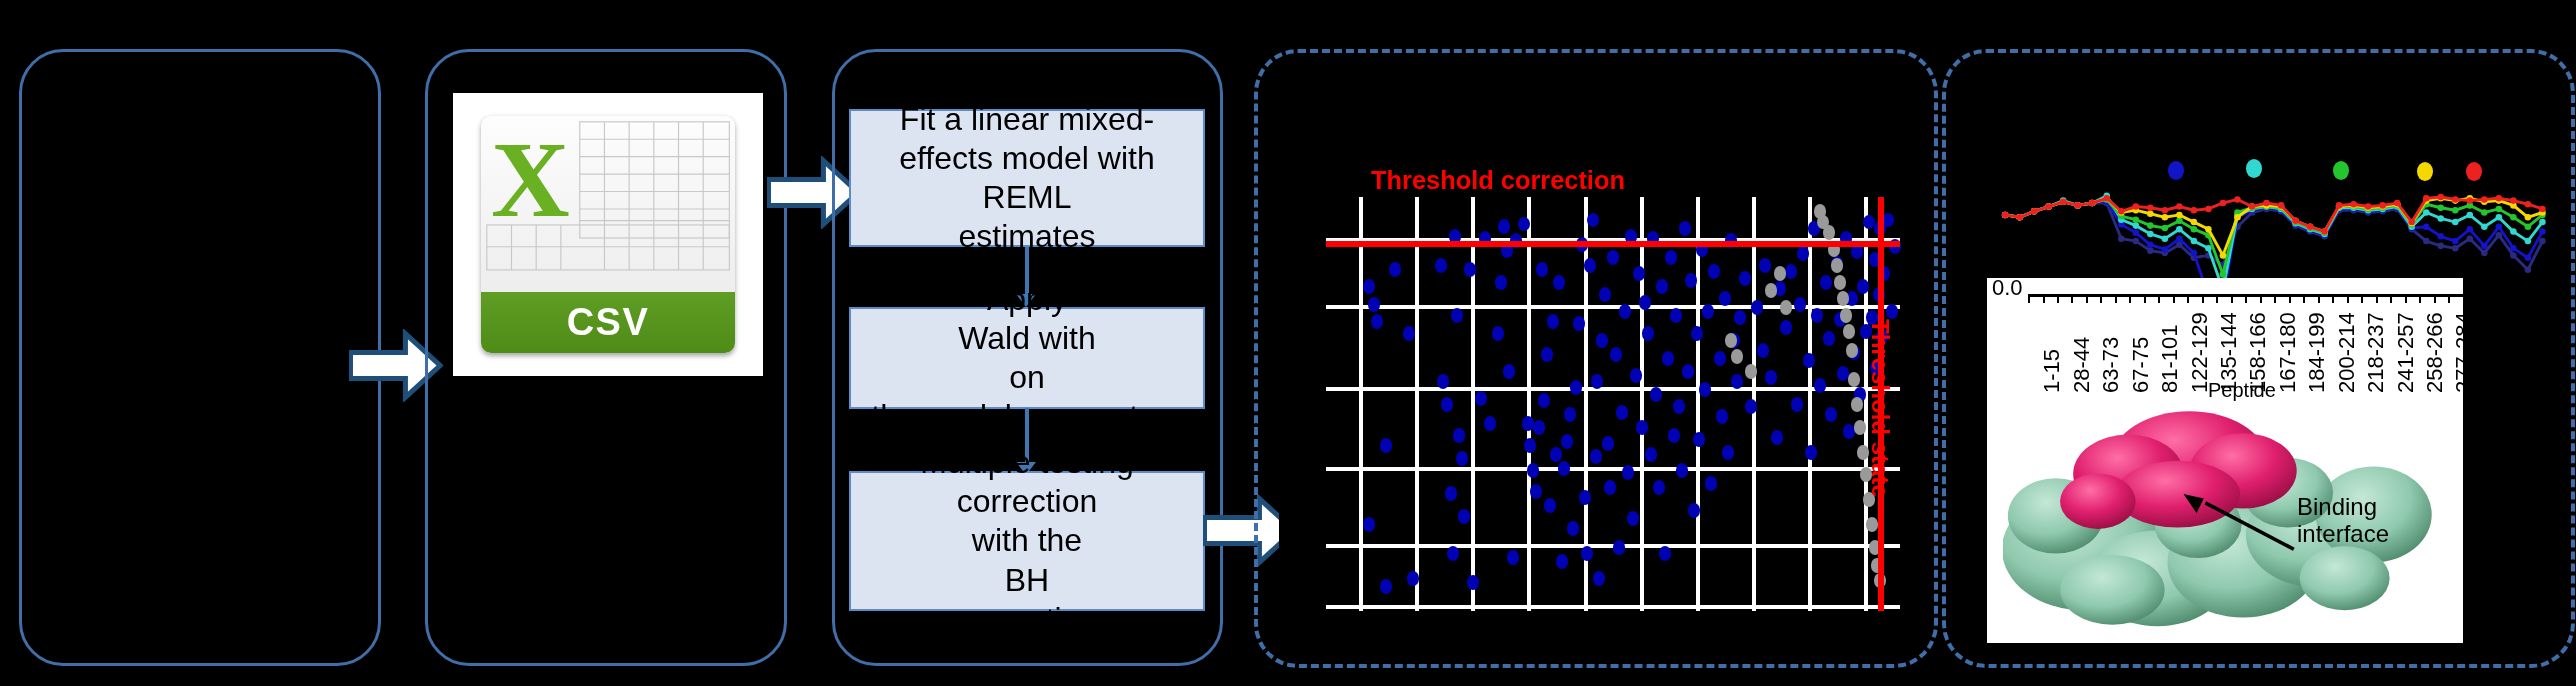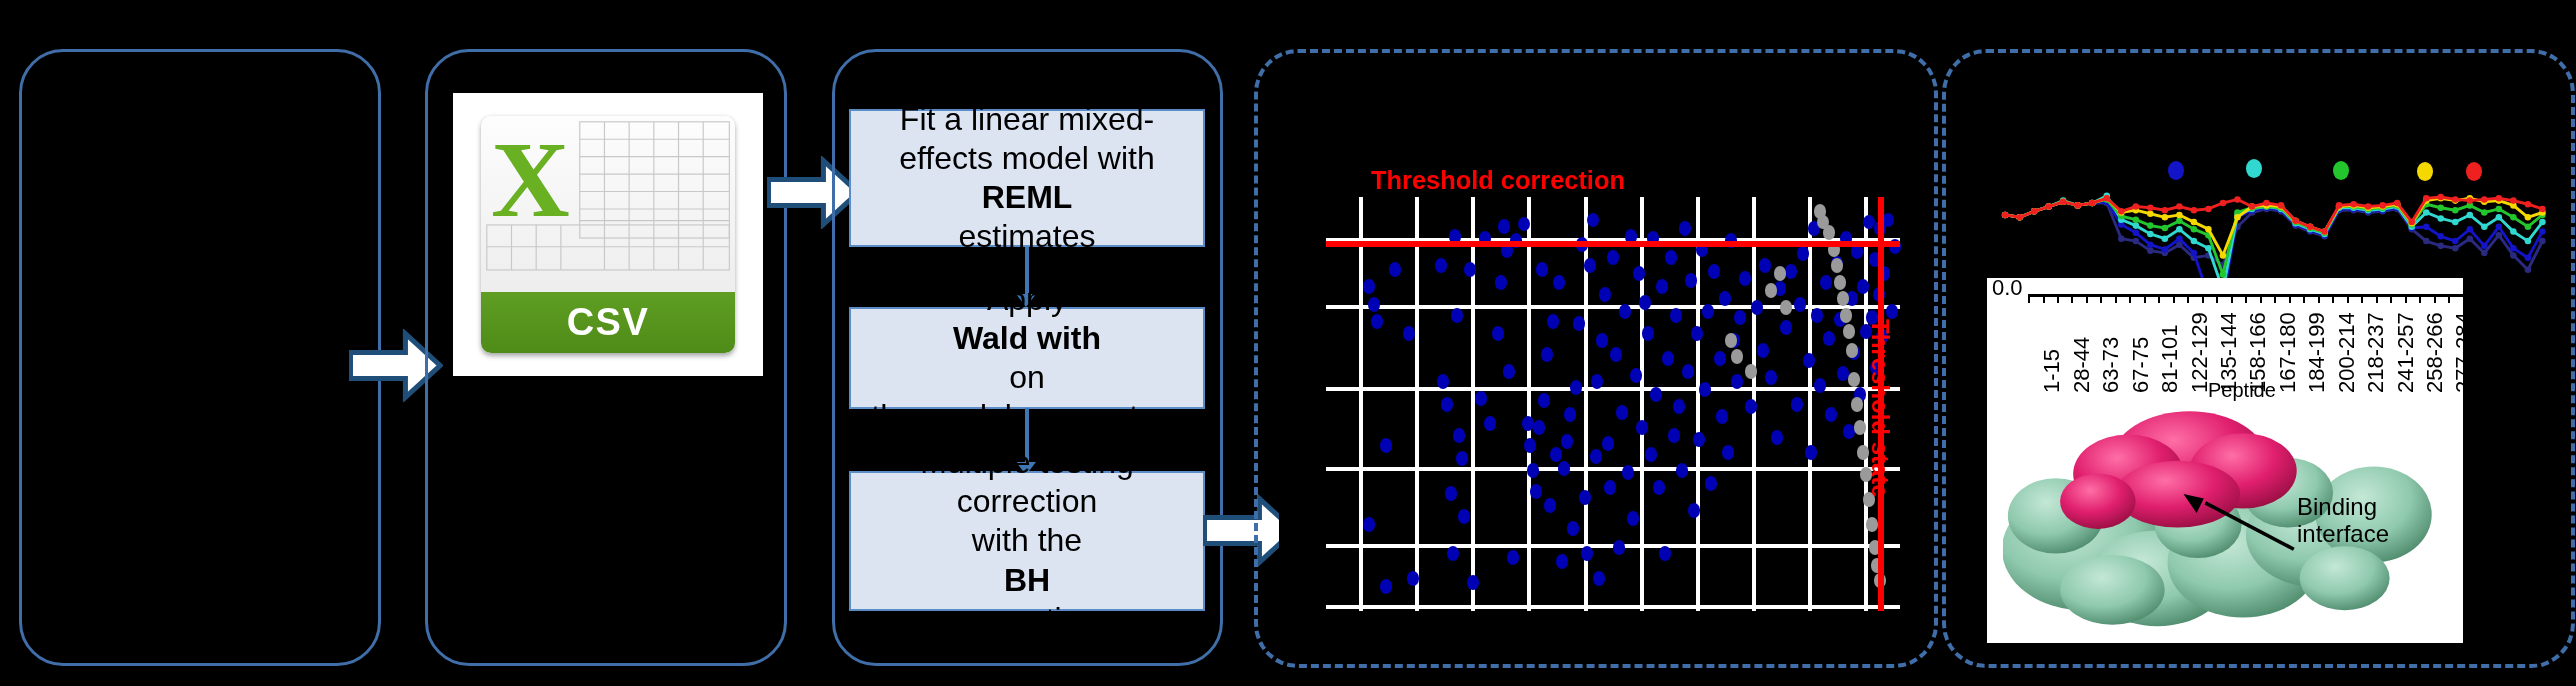--- a/index.html
+++ b/index.html
@@ -14,21 +14,21 @@
 
   
   .arrow{position:absolute;}
   .arrow svg{display:block;}
 
   
   .pbox{position:absolute;background:#dce4f2;border:2.2px solid #5b8cc8;
         display:flex;align-items:center;justify-content:center;text-align:center;
         color:#000;line-height:1.22;box-sizing:border-box;padding:4.4px 7.3px;}
   .pbox span{display:block;}
-  .b{font-weight:bold;}
+  .b{font-weight:normal;}
 
   .vconn{position:absolute;background:#3f77b5;width:3.6px;}
   .vconn-head{position:absolute;width:0;height:0;
               border-left:10.2px solid transparent;border-right:10.2px solid transparent;
               border-top:13px solid #3f77b5;}
 
   
   .csv-wrap{position:absolute;background:#fff;display:flex;align-items:center;justify-content:center;}
   .csv-icon{position:relative;width:82%;height:84%;border-radius:10.2px;overflow:hidden;
             background:linear-gradient(#fdfdfd,#e8e8e8);

